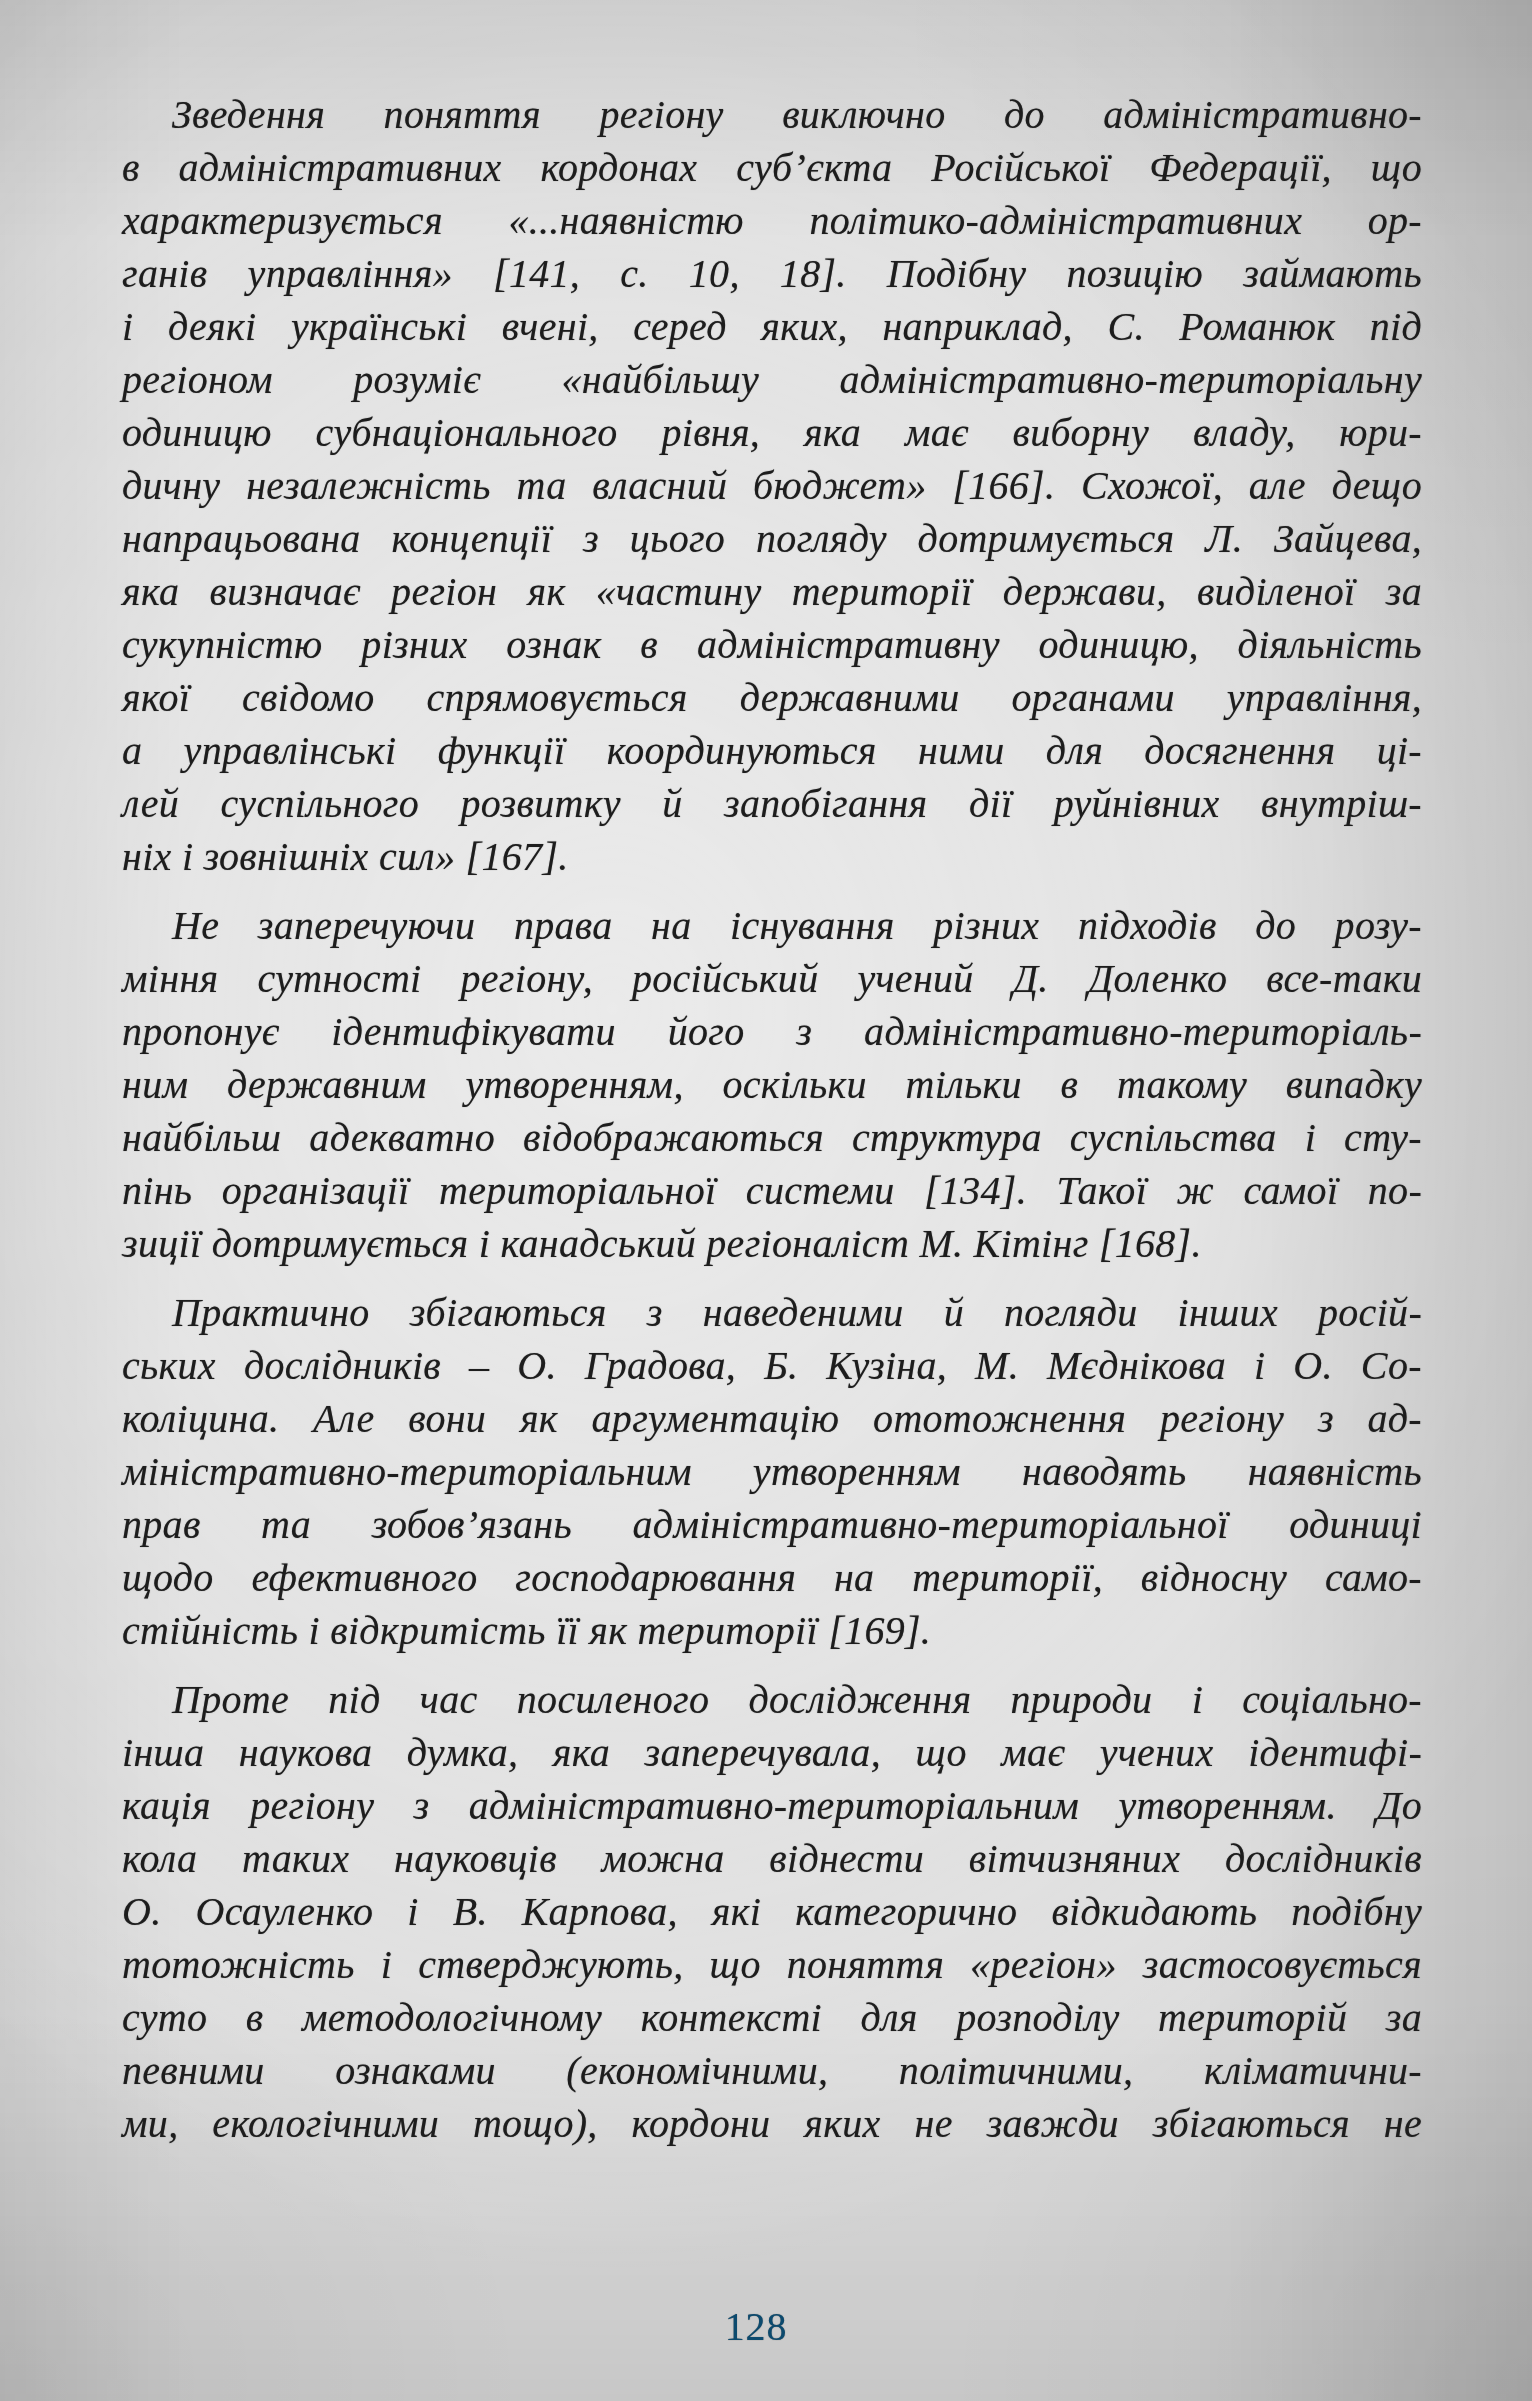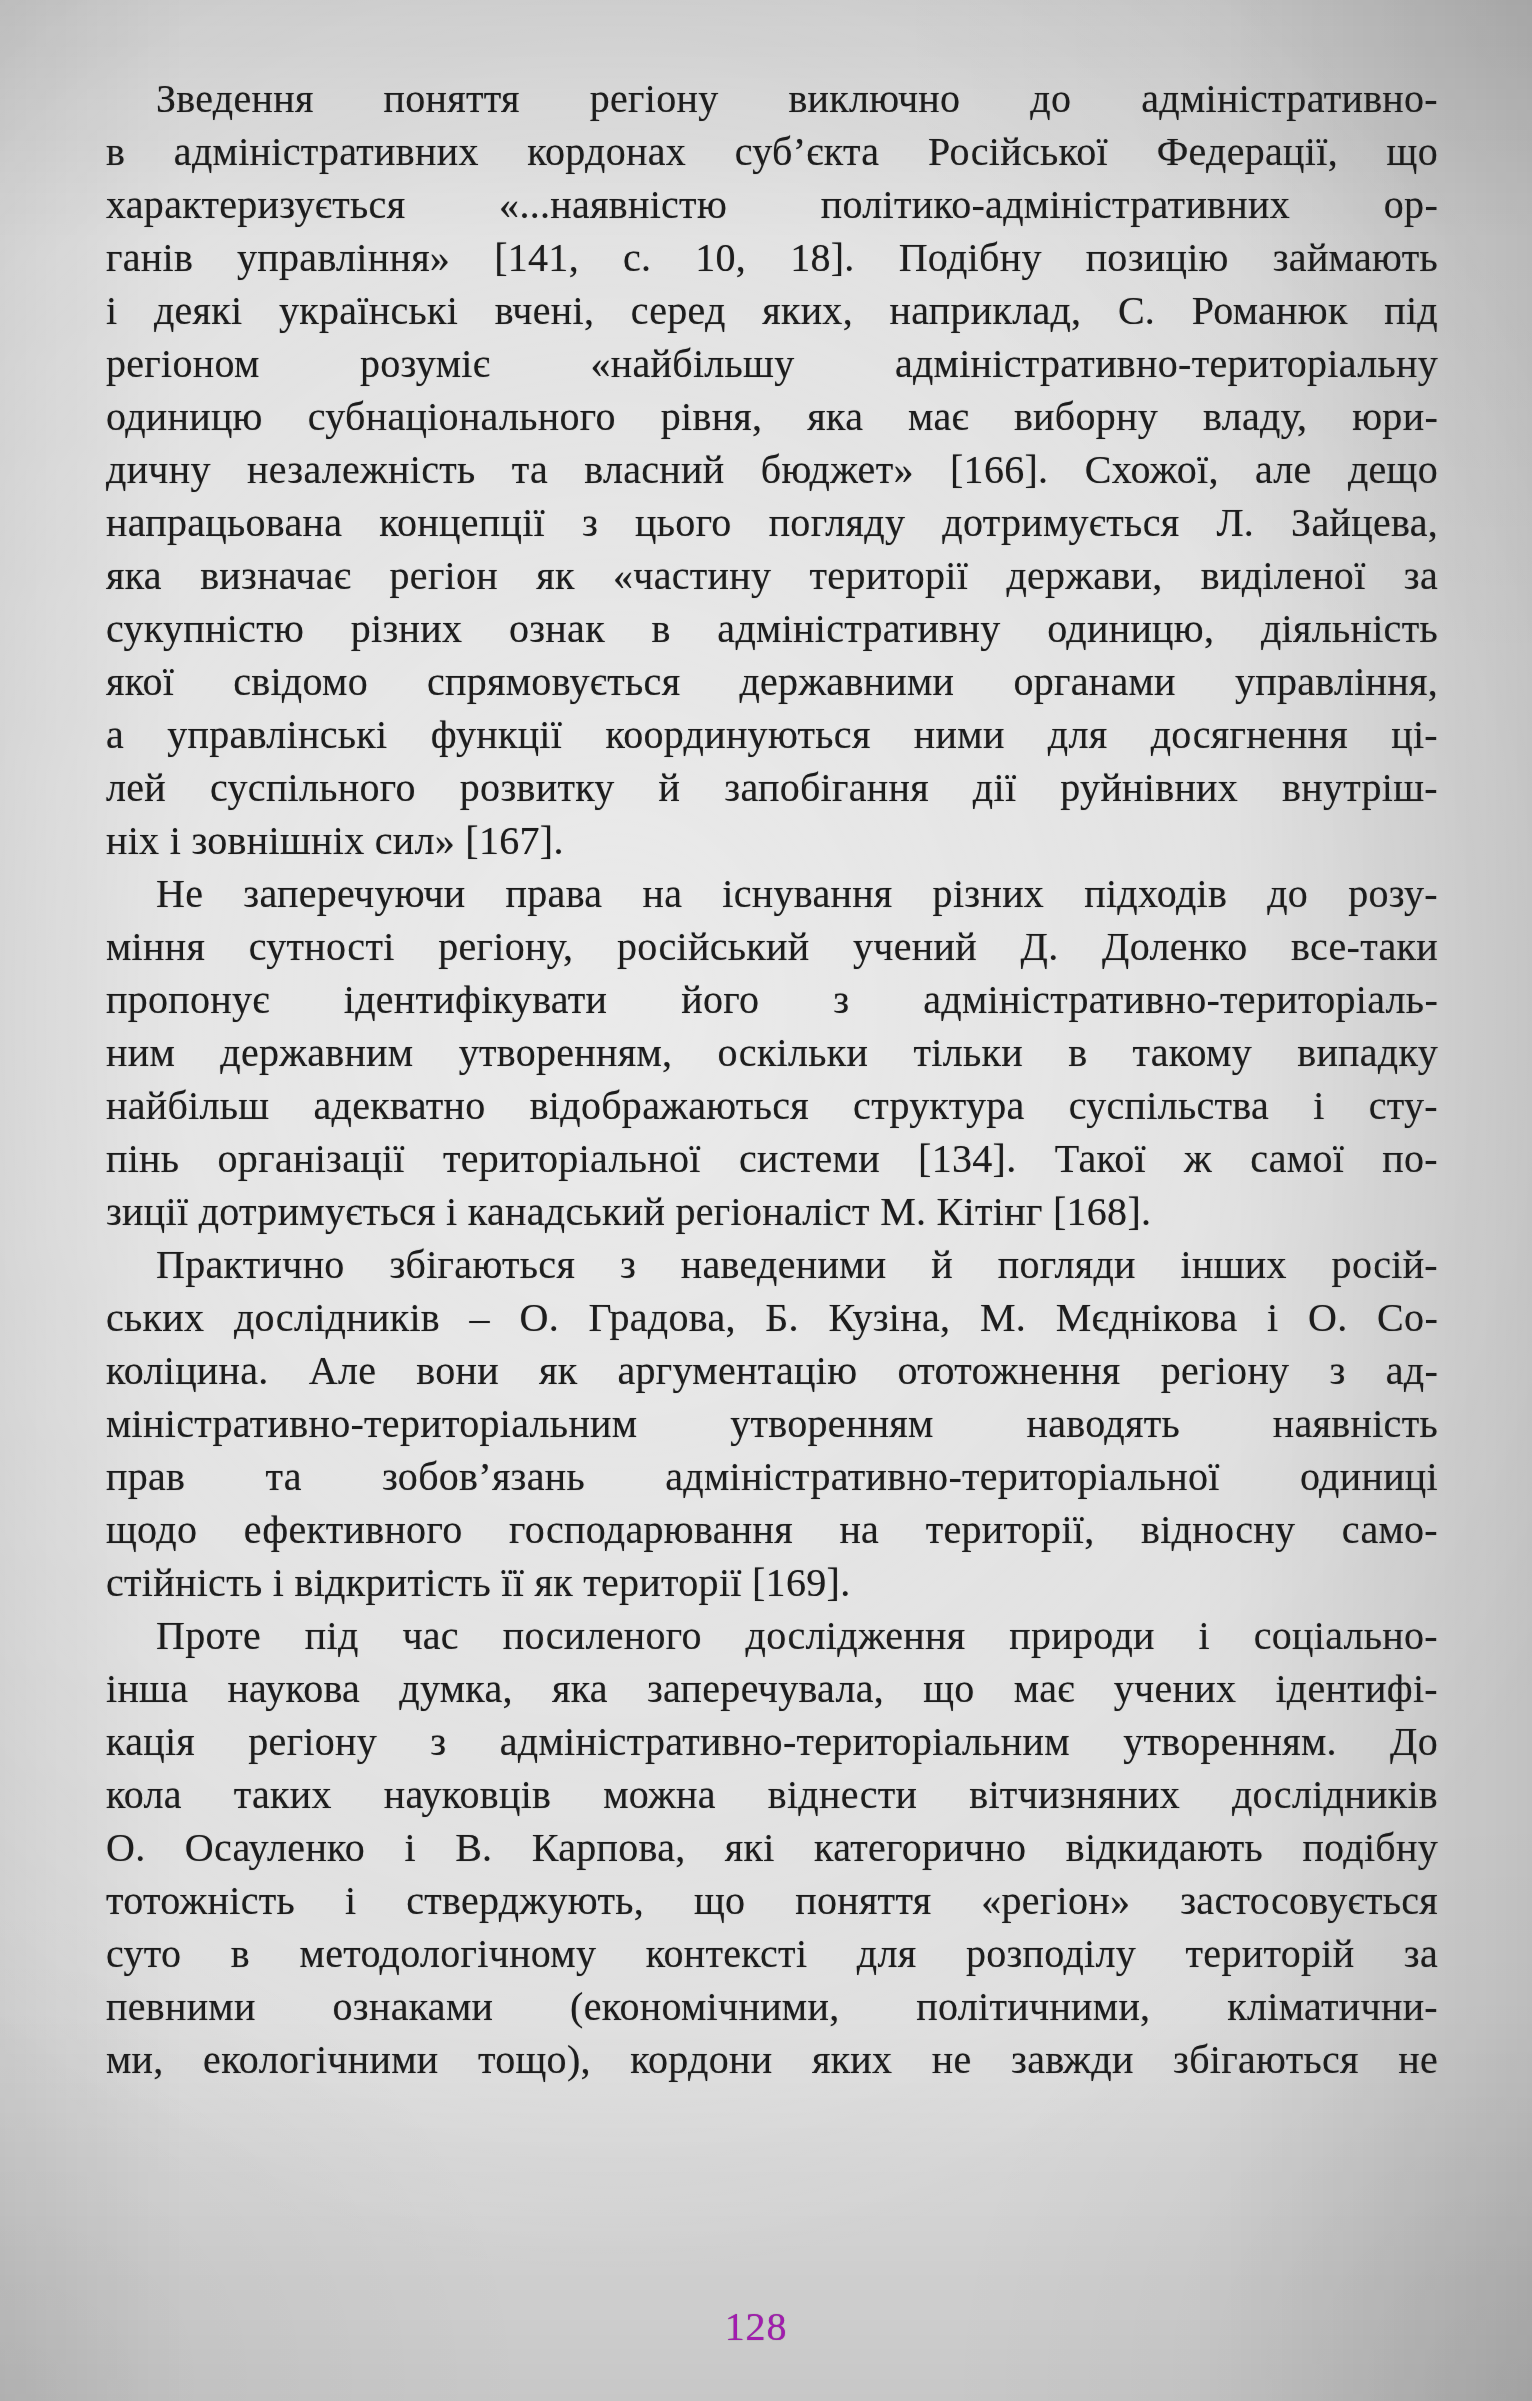--- a/index.html
+++ b/index.html
@@ -32,21 +32,22 @@
     left: 106px;
     top: 72px;
     width: 1332px;
     font-size: 40px;
     line-height: 53px;
     color: #1d1d1d;
     letter-spacing: 0.3px;
     text-shadow: 0 0 1px rgba(25,25,25,0.5);
   }
   .paragraph {
-    margin: 0;
+    margin: 16px;
+    font-style: italic;
   }
   .text-line {
     text-align: justify;
     text-align-last: justify;
     height: 53px;
     overflow: visible;
     white-space: normal;
   }
   .text-line.first {
     text-indent: 50px;
@@ -54,21 +55,21 @@
   .text-line.para-end {
     text-align-last: left;
   }
   .page-number {
     position: absolute;
     top: 2303px;
     left: 0;
     width: 1512px;
     text-align: center;
     font-size: 40px;
-    color: #a21caf;
+    color: #0c4a6e;
     letter-spacing: 0.9px;
     text-shadow: 0 0 1px rgba(25,25,25,0.5);
   }
 </style>
 </head>
 <body>
 
 <div class="scan-vignette"></div>
 
 <div class="text-block">

